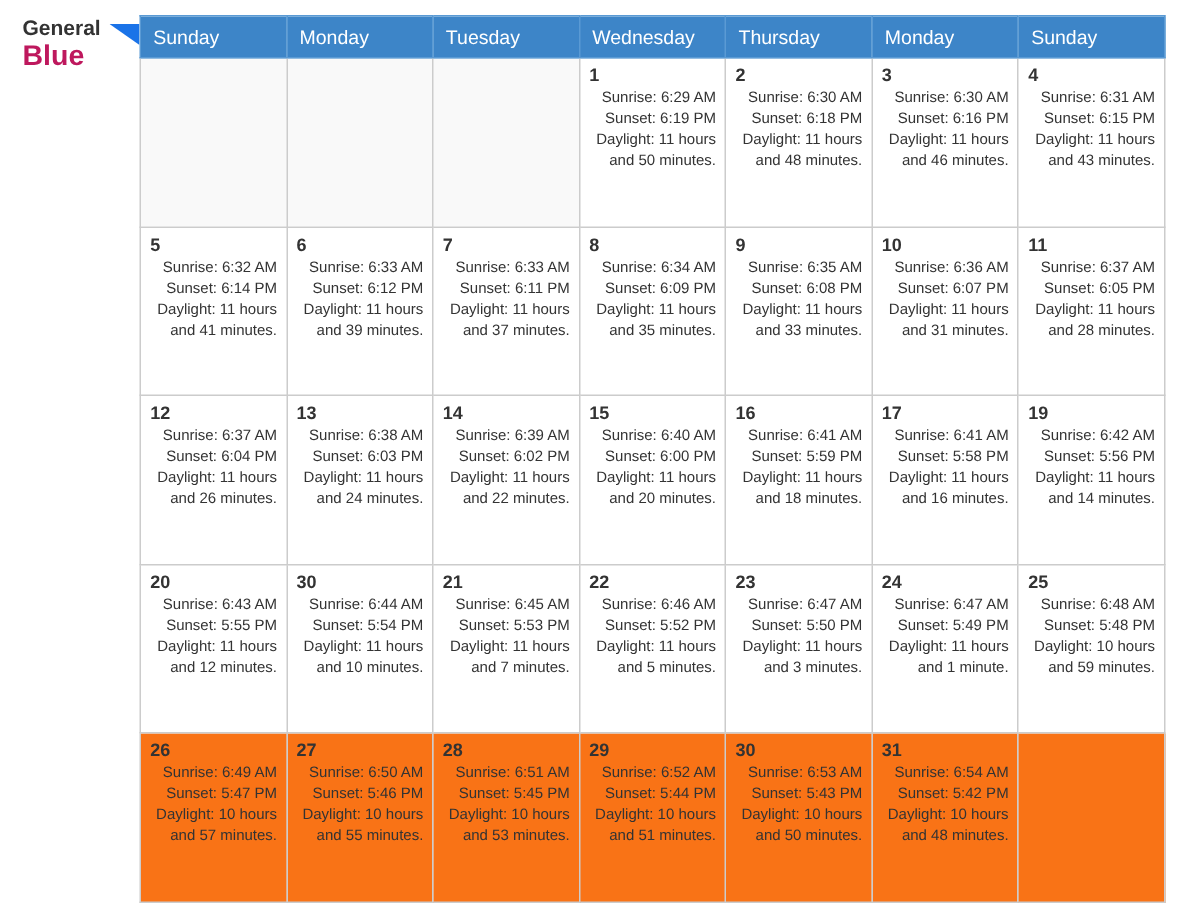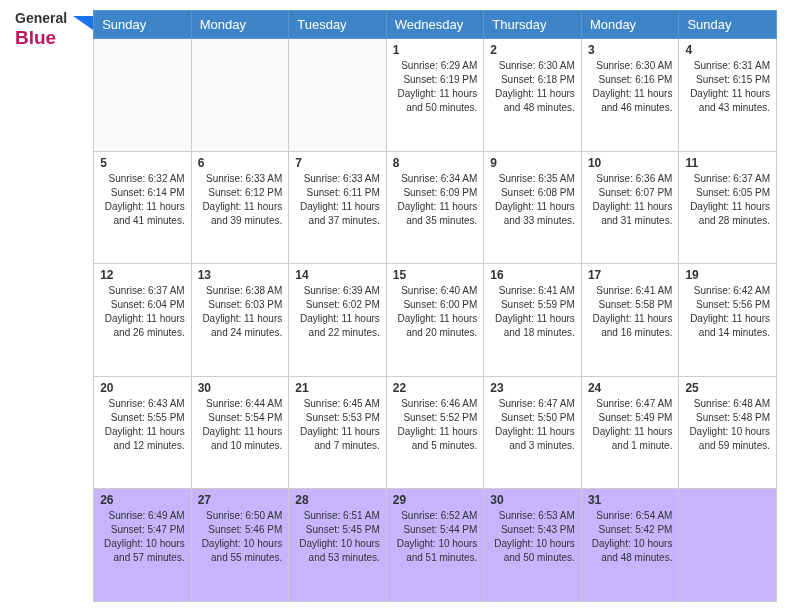--- a/index.html
+++ b/index.html
@@ -62,21 +62,21 @@
       padding: 4px 6px;
       font-size: 10px;
       color: #333;
       height: 88px;
       background: #fff;
     }
     .calendar td.empty {
       background: #f9f9f9;
     }
     .calendar tr:last-child td {
-      background: #c4b5fd;
+      background: #f97316;
     }
     .day-number {
       font-size: 12px;
       font-weight: bold;
       color: #333;
       display: block;
       margin-bottom: 2px;
     }
     .day-info {
       line-height: 1.4;

